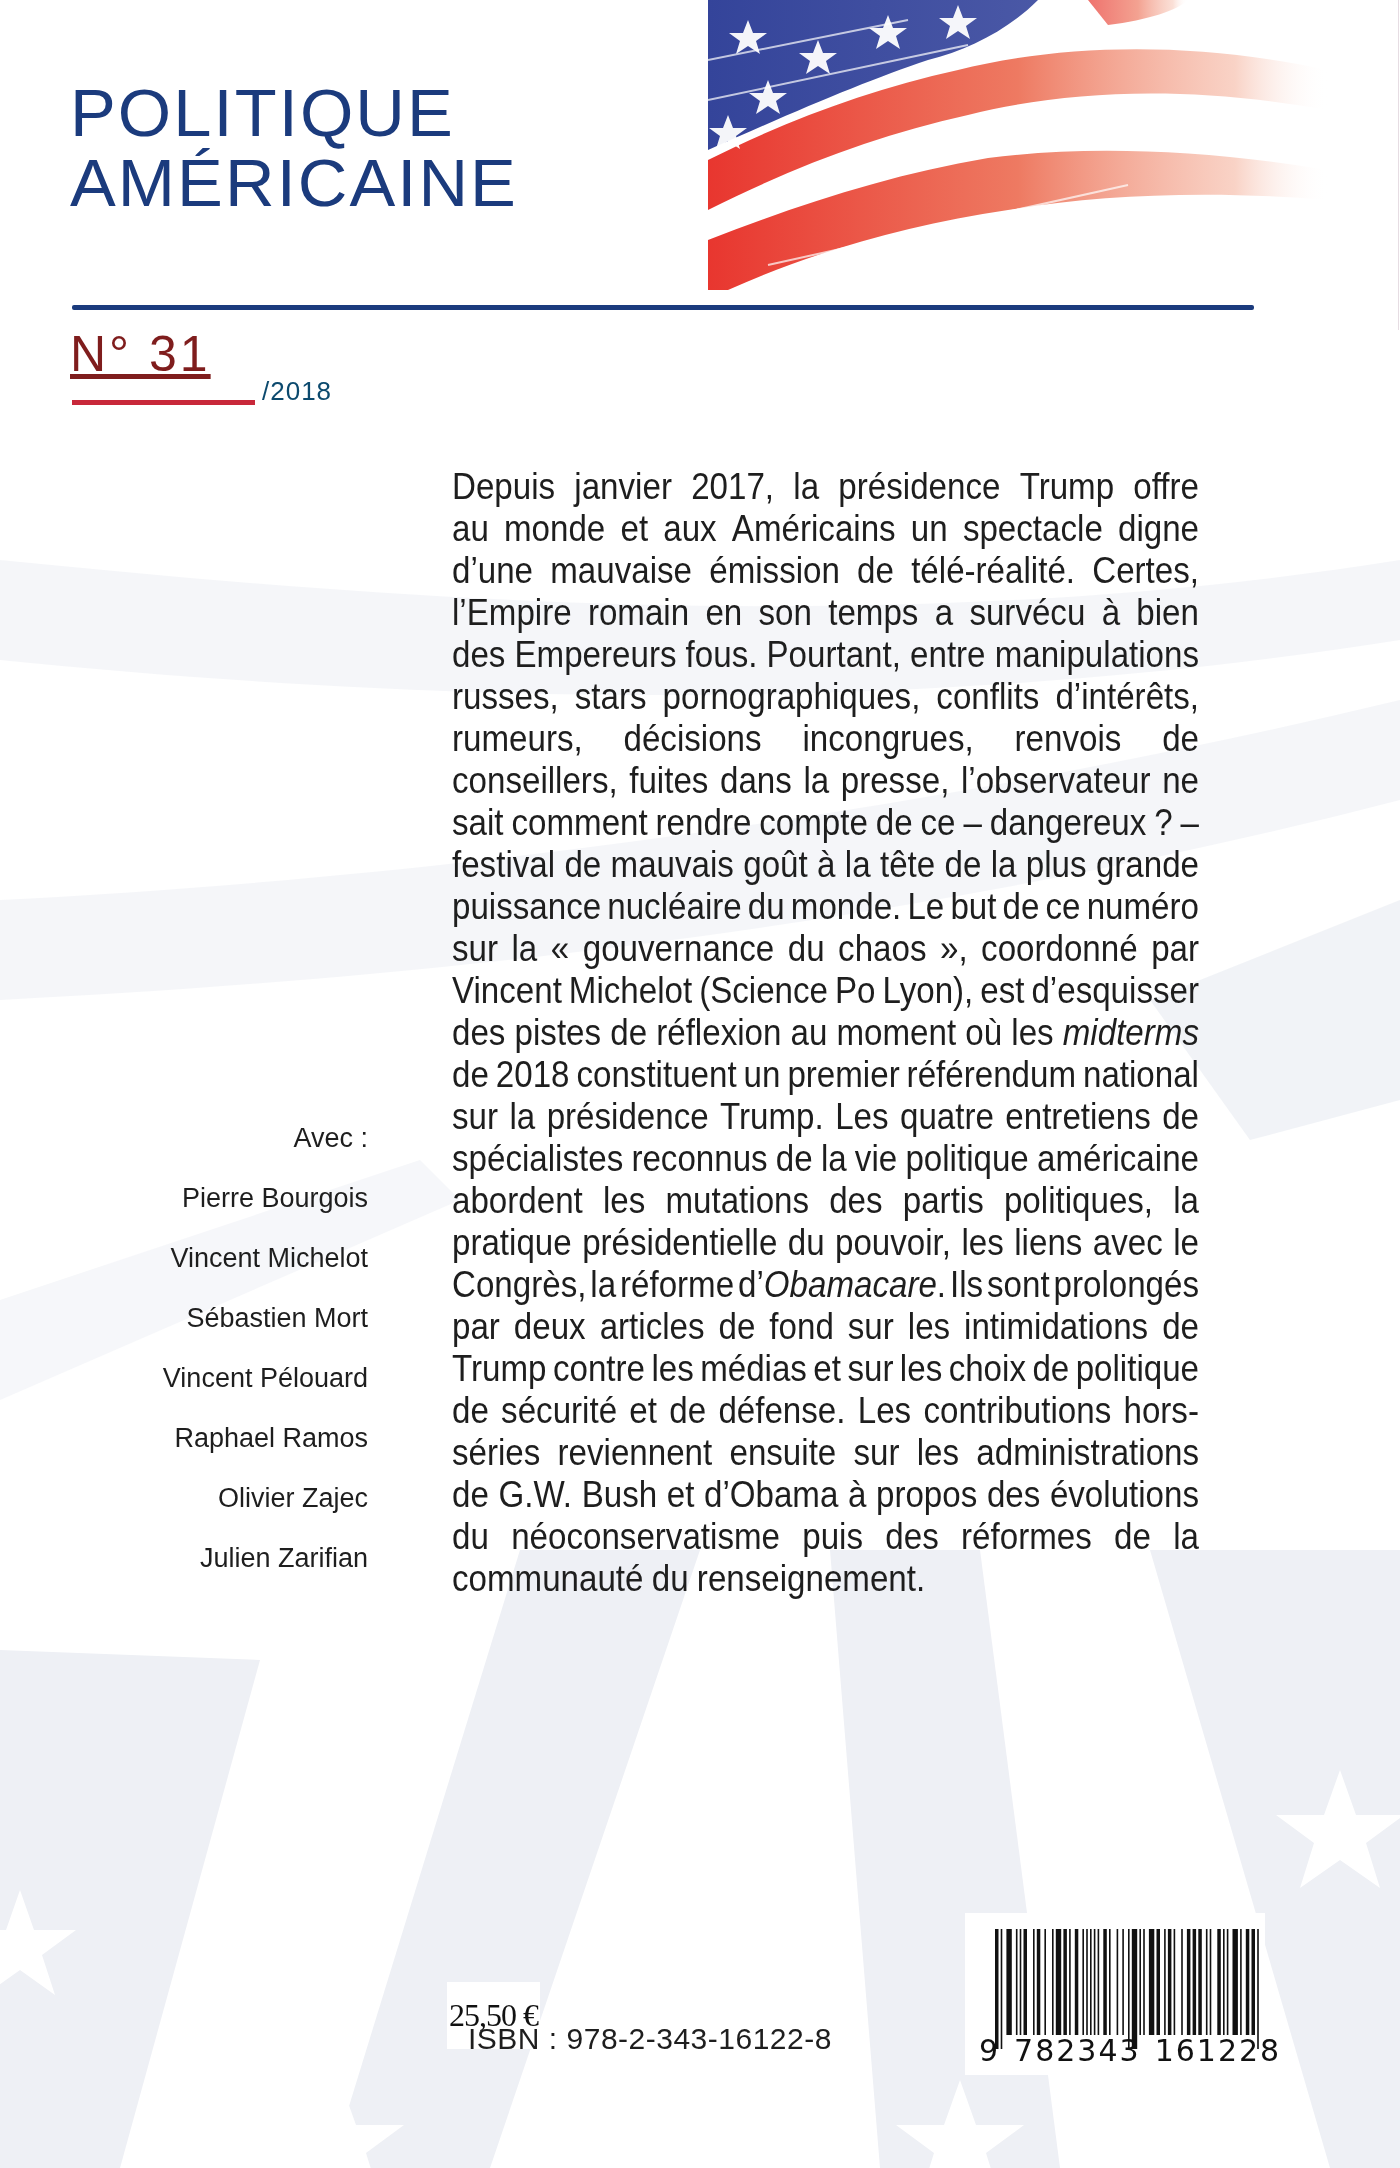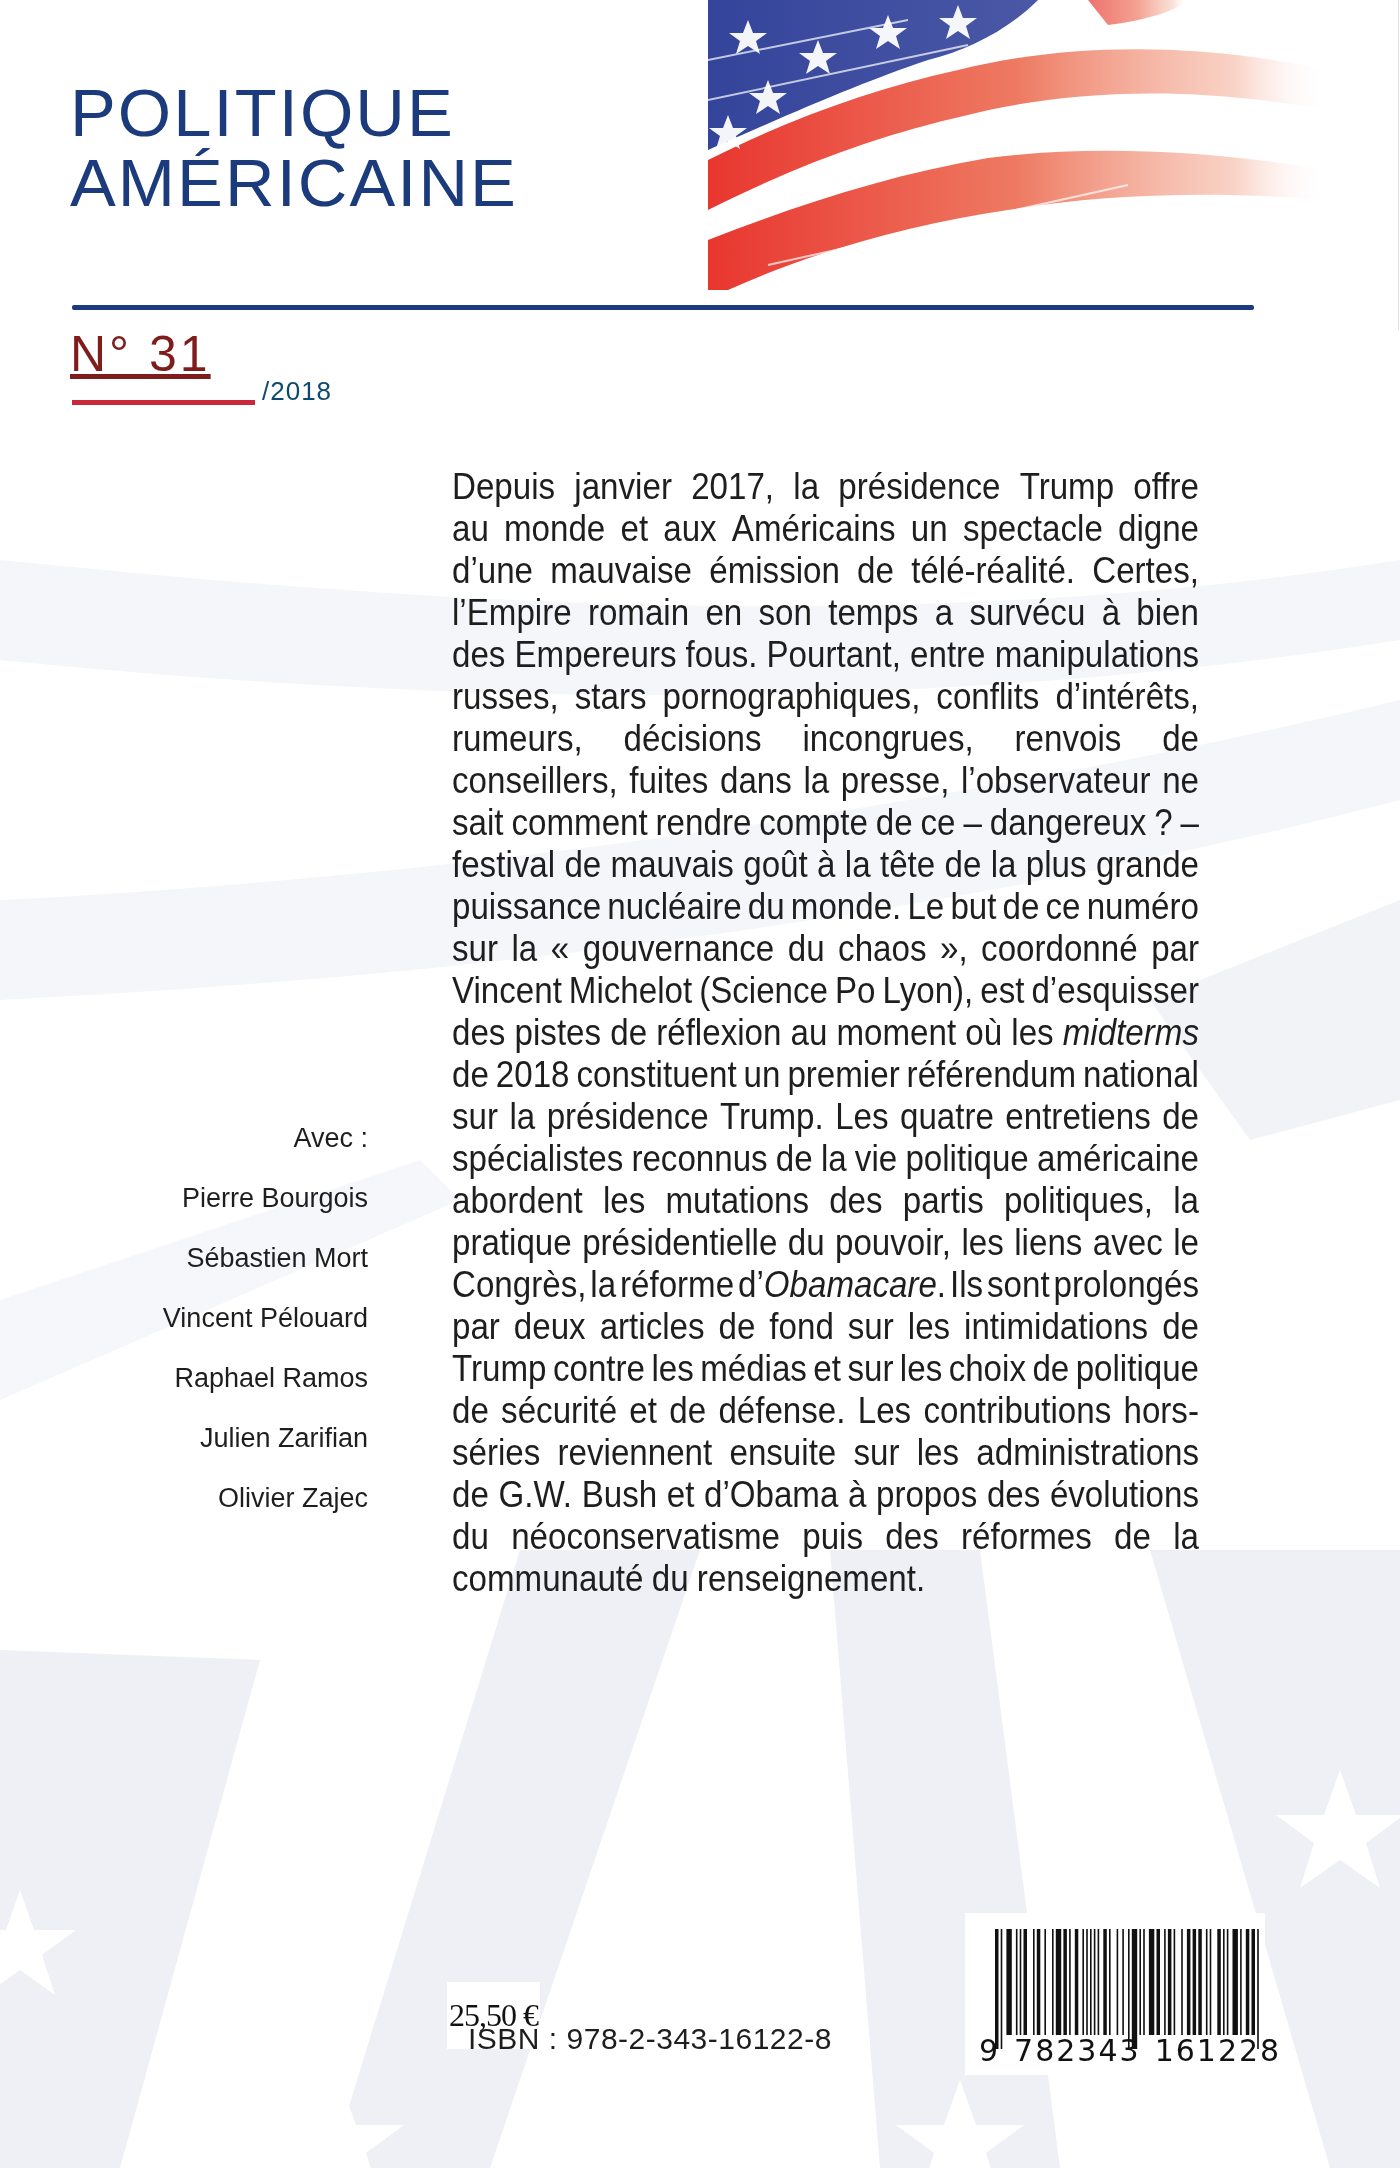--- a/index.html
+++ b/index.html
@@ -135,25 +135,26 @@
 </div>
 <div class="rule-blue"></div>
 
 <div class="issue">N° 31</div>
 <div class="rule-red"></div>
 <div class="year">/2018</div>
 
 <div class="contributors">
   <div>Avec :</div>
   <div>Pierre Bourgois</div>
+  <div>Vincent Michelot</div>
   <div>Sébastien Mort</div>
   <div>Vincent Pélouard</div>
   <div>Raphael Ramos</div>
+  <div>Olivier Zajec</div>
   <div>Julien Zarifian</div>
-  <div>Olivier Zajec</div>
 </div>
 
 <div class="blurb" id="blurb">
   <div class="line">
       <span class="inner" style="display: flex; width: 882.609px; gap: 0px; justify-content: space-between; transform: scaleX(0.92); transform-origin: left center;">
         <span>Depuis</span>
         <span>janvier</span>
         <span>2017,</span>
         <span>la</span>
         <span>présidence</span>

